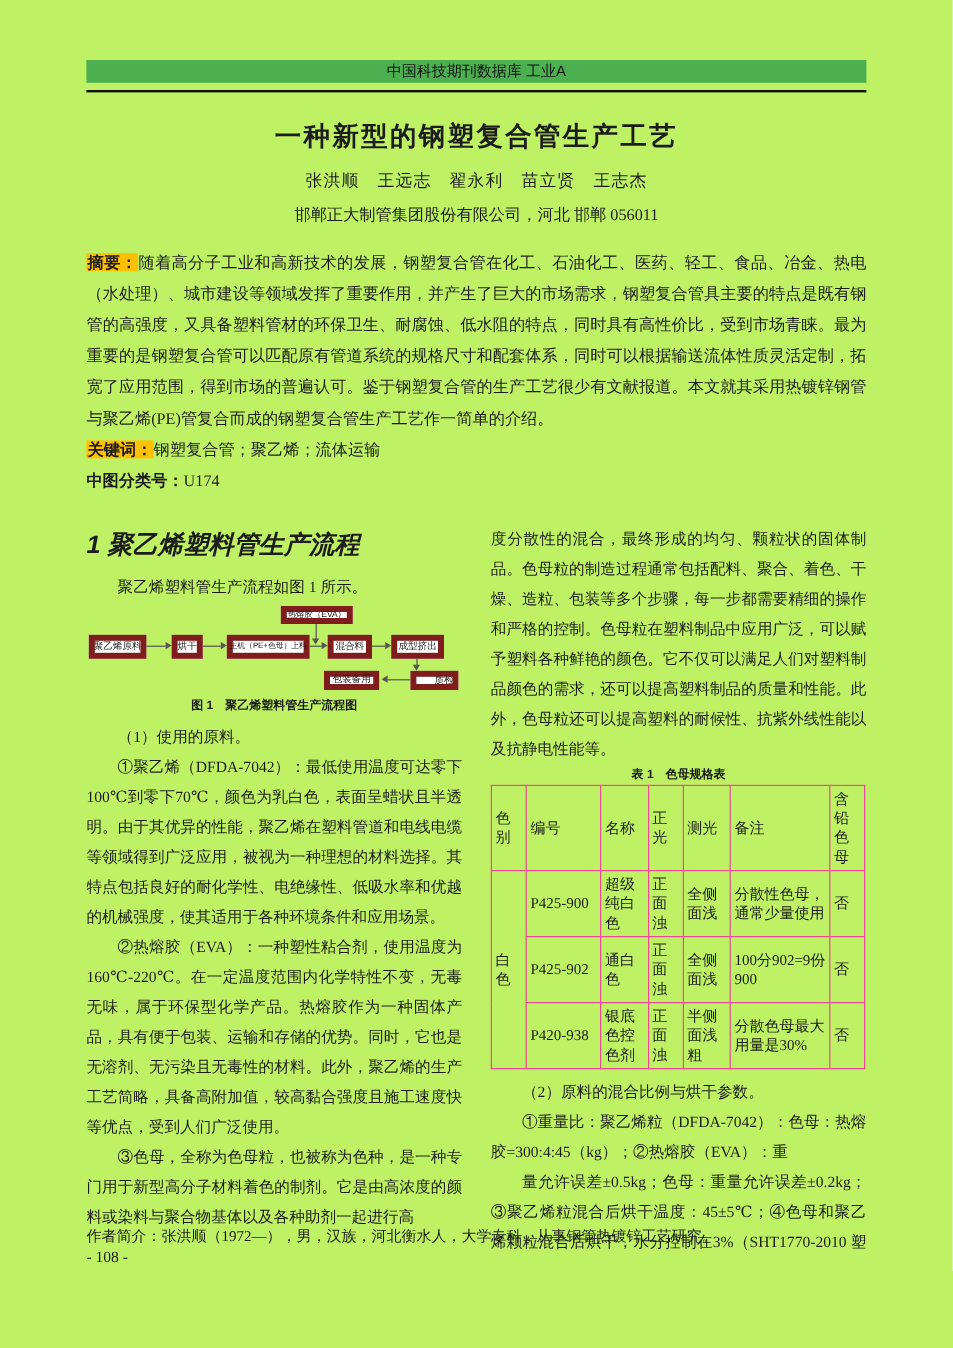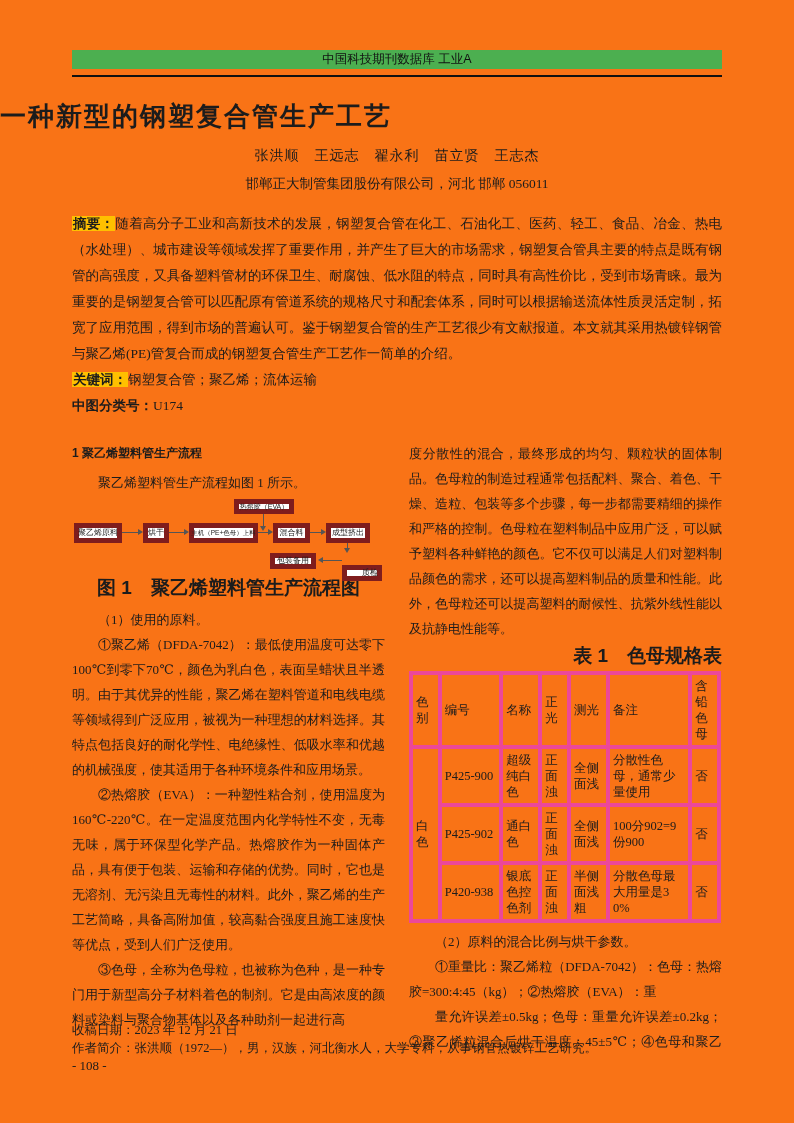--- a/index.html
+++ b/index.html
@@ -1,91 +1,92 @@
 <!DOCTYPE html>
 <html><head>
 <meta charset="utf-8">
 <style>
   html,body{margin:0;padding:0;background:#ffffff;}
   .page{
     position:relative;
     width:794px;height:1123px;
     margin:0 auto;
-    background:#f97316;
+    background:#bef264;
     color:#1c1c1c;
     font-family:"Liberation Serif","DejaVu Serif",serif;
     overflow:hidden;
   }
   
   .band{
     margin:50px 72px 0 72px;
     height:19px;line-height:19px;
     background:#4caf50;
     text-align:center;
     font-family:"Liberation Sans","DejaVu Sans",sans-serif;
     font-size:12.5px;color:#111;
   }
   .rule{margin:6px 72px 0 72px;border-top:2px solid #111;height:0;}
   
   .title{
-    margin-top:22px;
-    font-family:"Liberation Sans","DejaVu Sans",sans-serif;
-    font-weight:bold;font-size:26px;letter-spacing:2px;
+    margin-top:22px;text-align:center;
+    font-family:"Liberation Sans","DejaVu Sans",sans-serif;
+    font-weight:bold;font-size:22px;letter-spacing:2px;
   }
   .authors{margin-top:13px;text-align:center;font-size:14px;letter-spacing:1px;}
   .affiliation{margin-top:10px;text-align:center;font-size:13.5px;}
   
   .meta{margin:18px 72px 0 72px;font-size:13.5px;line-height:26px;}
   .meta p{margin:0;text-align:justify;}
   .lab{
     font-family:"Liberation Sans","DejaVu Sans",sans-serif;
     font-weight:bold;
   }
   .hl{background:#ffc000;padding:0 1px;}
   
   .cols{
     display:flex;gap:24px;
     margin:22px 72px 0 72px;
     height:612px;overflow:hidden;
   }
   .col{width:313px;flex:0 0 313px;}
   .h-sec{
     font-family:"Liberation Sans","DejaVu Sans",sans-serif;
-    font-weight:bold;font-size:12px;
+    font-weight:bold;font-size:21px;
     margin:4px 0 8px 0;
+    font-style:italic;
   }
   .col p{margin:0;font-size:13px;line-height:25px;text-align:justify;}
   .col p.ind{text-indent:2em;}
   
   .flow{position:relative;width:296px;height:72px;margin:4px 0 2px 2px;}
   .fnode{
     position:absolute;box-sizing:border-box;
     border:5px solid #7f1d1d;background:#fff;
     display:flex;align-items:center;justify-content:center;
     font-size:8px;line-height:1;white-space:nowrap;
     font-family:"Liberation Sans","DejaVu Sans",sans-serif;
   }
   .fline{position:absolute;background:#555;}
   .ah-r{position:absolute;width:0;height:0;border-top:3px solid transparent;border-bottom:3px solid transparent;border-left:5px solid #555;}
   .ah-l{position:absolute;width:0;height:0;border-top:3px solid transparent;border-bottom:3px solid transparent;border-right:5px solid #555;}
   .ah-d{position:absolute;width:0;height:0;border-left:3px solid transparent;border-right:3px solid transparent;border-top:5px solid #555;}
   .figcap,.tabcap{
     text-align:center;
     font-family:"Liberation Sans","DejaVu Sans",sans-serif;
-    font-weight:bold;font-size:19px;
+    font-weight:bold;font-size:10px;
     margin:4px 0 6px 0;
   }
-  .tabcap{margin:2px 0 2px 0;text-align:right;}
+  .tabcap{margin:2px 0 2px 0;}
   
   table.spec{
     border-collapse:collapse;width:312px;table-layout:fixed;
     font-size:12.5px;line-height:16px;margin:0 0 6px 0;
   }
   table.spec th,table.spec td{
-    border:4px solid #ec4899;padding:3px 3px;
+    border:1px solid #ec4899;padding:3px 3px;
     vertical-align:middle;text-align:left;
     font-weight:normal;word-break:break-all;
   }
   table.spec th{text-align:left;}
   col.c-group{width:28px;}col.c-code{width:60px;}col.c-name{width:38px;}
   col.c-front{width:28px;}col.c-side{width:38px;}col.c-note{width:80px;}col.c-lead{width:28px;}
   td.center,th.center{text-align:center;}
   
   .footer{position:absolute;left:72px;right:72px;top:1021px;font-size:12.5px;line-height:18px;}
   .footer p{margin:0;}
@@ -115,21 +116,21 @@
       <div class="h-sec">1 聚乙烯塑料管生产流程</div>
       <p class="ind">聚乙烯塑料管生产流程如图 1 所示。</p>
 
       <div class="flow">
         <div class="fnode" style="left:160px;top:0;width:60px;height:15px;font-size:7px;">热熔胶（EVA）</div>
         <div class="fnode" style="left:0;top:24px;width:48px;height:20px;">聚乙烯原料</div>
         <div class="fnode" style="left:69px;top:24px;width:26px;height:20px;">烘干</div>
         <div class="fnode" style="left:115px;top:24px;width:69px;height:20px;font-size:6.5px;">主机（PE+色母）上料</div>
         <div class="fnode" style="left:199px;top:24px;width:37px;height:20px;">混合料</div>
         <div class="fnode" style="left:252px;top:24px;width:44px;height:20px;">成型挤出</div>
-        <div class="fnode" style="left:268px;top:66px;width:40px;height:16px;padding-left:16px;">质检</div>
+        <div class="fnode" style="left:268px;top:54px;width:40px;height:16px;padding-left:16px;">质检</div>
         <div class="fnode" style="left:196px;top:54px;width:46px;height:16px;font-family:Liberation Mono, monospace;">包装备用</div>
 
         <div class="fline" style="left:48px;top:33px;width:16px;height:1px;"></div>
         <div class="ah-r" style="left:64px;top:30px;"></div>
         <div class="fline" style="left:95px;top:33px;width:15px;height:1px;"></div>
         <div class="ah-r" style="left:110px;top:30px;"></div>
         <div class="fline" style="left:184px;top:33px;width:10px;height:1px;"></div>
         <div class="ah-r" style="left:194px;top:30px;"></div>
         <div class="fline" style="left:189px;top:15px;width:1px;height:13px;"></div>
         <div class="ah-d" style="left:186px;top:27px;"></div>
@@ -202,18 +203,17 @@
         </tbody>
       </table>
 
       <p class="ind">（2）原料的混合比例与烘干参数。</p>
       <p class="ind">①重量比：聚乙烯粒（DFDA-7042）：色母：热熔胶=300:4:45（kg）；②热熔胶（EVA）：重</p>
       <p class="ind">量允许误差±0.5kg；色母：重量允许误差±0.2kg；③聚乙烯粒混合后烘干温度：45±5℃；④色母和聚乙烯颗粒混合后烘干，水分控制在3%（SHT1770-2010 塑料 聚乙烯水分含量的测定或采用手持式卡尔费休水分测定仪测量）；烘干方法采取边搅动边烘干。</p>
     </div>
   </div>
 
   <div class="footer">
-    <p>收稿日期：2023 年 12 月 21 日</p>
     <p>作者简介：张洪顺（1972—），男，汉族，河北衡水人，大学专科，从事钢管热镀锌工艺研究。</p>
     <p class="pageno">- 108 -</p>
   </div>
 
 </div>
 
 </body></html>

